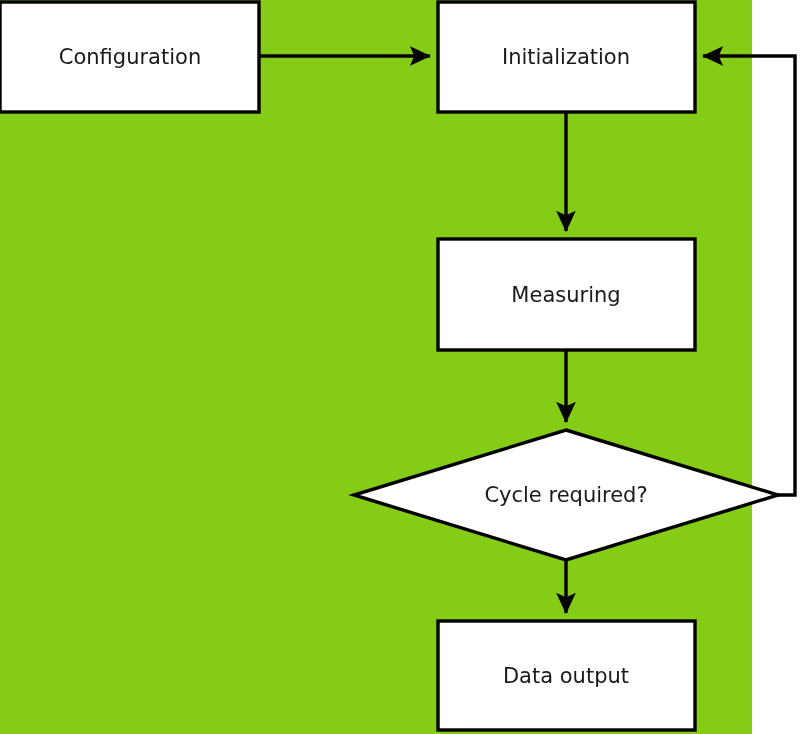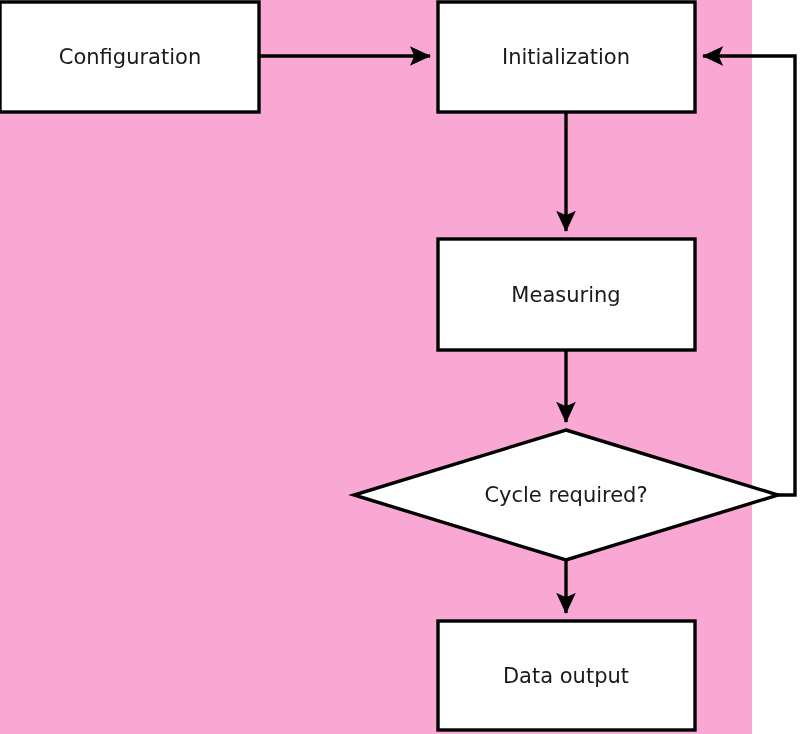--- a/index.html
+++ b/index.html
@@ -10,21 +10,21 @@
   body {
     width: 800px;
     height: 734px;
     font-family: "DejaVu Sans", sans-serif;
     overflow: hidden;
   }
   #canvas {
     position: relative;
     width: 752px;
     height: 734px;
-    background: #f9a8d4;
+    background: #84cc16;
     text-align: right;
   }
   #flow-svg {
     position: absolute;
     top: 0;
     left: 0;
     width: 800px;
     height: 734px;
     display: block;
   }

